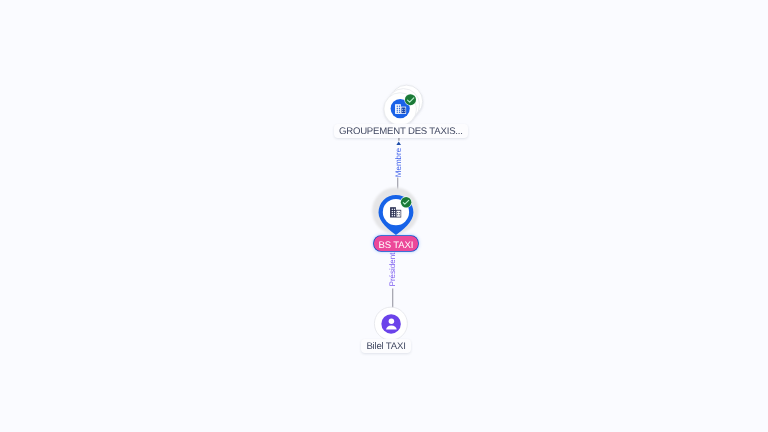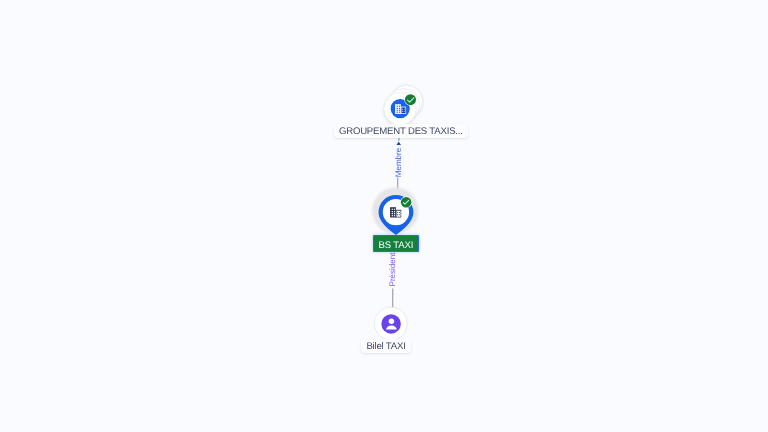--- a/index.html
+++ b/index.html
@@ -24,23 +24,23 @@
     letter-spacing:-0.2px;
     height:13.6px;
     line-height:16.5px;
     white-space:nowrap;
     box-shadow:0 1px 2.5px rgba(50,60,90,.13);
     text-align:center;
     padding:0 5.1px;
     box-sizing:border-box;
   }
   .nlabel.sel{
-    background:#15803d;color:#ffffff;
+    background:#ec4899;color:#ffffff;
     box-shadow:0 0 0 .8px #0c4dc9, 0 0 3.2px 1px rgba(60,130,250,.40);
-    border-radius:0;
+    border-radius:7px;
     height:14.6px;line-height:19.2px;
   }
   .elabel{
     position:absolute;
     font-size:8px;
     line-height:9px;
     white-space:nowrap;
     transform-origin:50% 50%;
     letter-spacing:0;
   }

